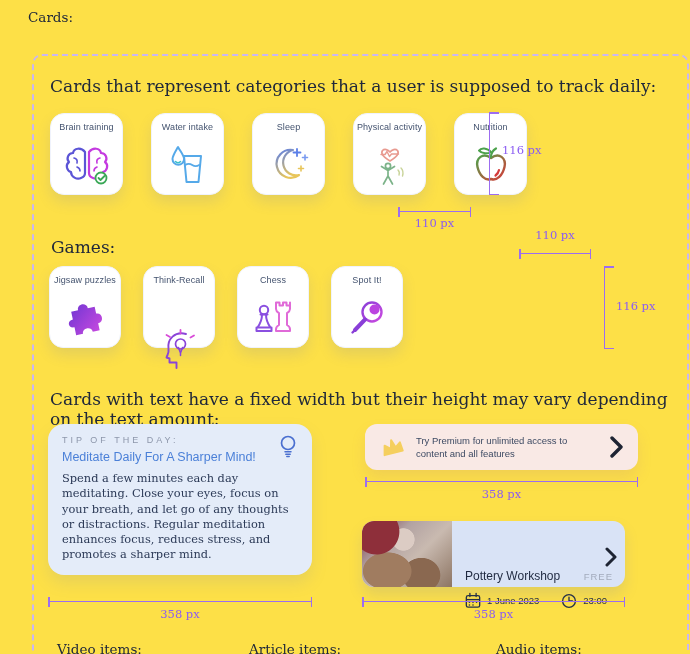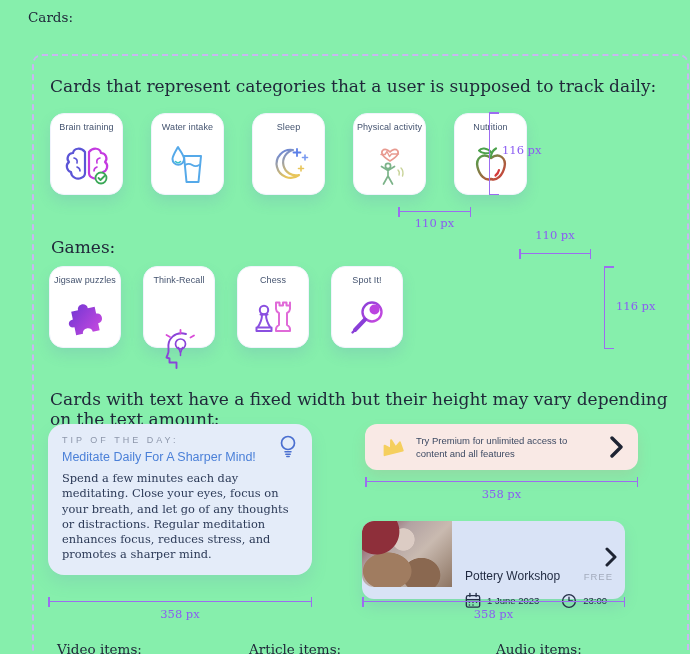--- a/index.html
+++ b/index.html
@@ -1,18 +1,18 @@
 <!DOCTYPE html>
 <html><head>
 <meta charset="utf-8">
 <style>
   html,body{margin:0;padding:0;}
   body{width:690px;height:654px;overflow:hidden;background:#ffffff;
        font-family:"Liberation Sans",sans-serif;}
-  .page{position:relative;width:690px;height:654px;overflow:hidden;background:#86efac;}
+  .page{position:relative;width:690px;height:654px;overflow:hidden;background:#fde047;}
 
   .serif{font-family:"DejaVu Serif","Liberation Serif",serif;}
 
   .page-title{position:absolute;left:28px;top:9px;font-size:13.5px;color:#20283a;}
   .frame{position:absolute;left:32px;top:54px;width:653px;height:612px;
          border:2px dashed #c9b6f2;border-radius:10px;}
 
   .section-heading{position:absolute;font-size:17px;color:#20283a;}
 
   
@@ -44,21 +44,21 @@
   .tip-bulb{position:absolute;right:13px;top:10px;}
 
   
   .premium-card{position:absolute;left:365px;top:424px;width:273px;height:46px;box-sizing:border-box;
                 background:#f9e9e5;border-radius:12px;display:flex;align-items:center;
                 padding:0 14px;box-shadow:0 8px 14px rgba(190,140,130,.18);}
   .premium-text{font-size:9.5px;line-height:1.4;color:#3d4a63;width:178px;margin-left:11px;}
   .premium-chev{margin-left:auto;display:flex;align-items:center;}
 
   
-  .event-card{position:absolute;left:362px;top:521px;width:263px;height:78px;
+  .event-card{position:absolute;left:362px;top:521px;width:263px;height:66px;
               background:#d9e3f6;border-radius:12px;display:flex;
               box-shadow:0 8px 14px rgba(110,130,190,.18);justify-content:space-between;}
   .event-photo{width:90px;height:66px;border-radius:12px 0 0 12px;flex:none;
     background:
       radial-gradient(circle at 16% 16%, #8e2f3a 0 24%, rgba(0,0,0,0) 25%),
       radial-gradient(circle at 46% 28%, #dcccc4 0 16%, rgba(0,0,0,0) 17%),
       radial-gradient(ellipse at 28% 76%, #a07c60 0 26%, rgba(0,0,0,0) 27%),
       radial-gradient(ellipse at 66% 82%, #8a6850 0 22%, rgba(0,0,0,0) 23%),
       linear-gradient(135deg,#7a3040 0%,#b2a2a2 32%,#c9bab0 58%,#8d7563 100%);}
   .event-main{flex:1;padding:9px 10px 8px 13px;position:relative;}

